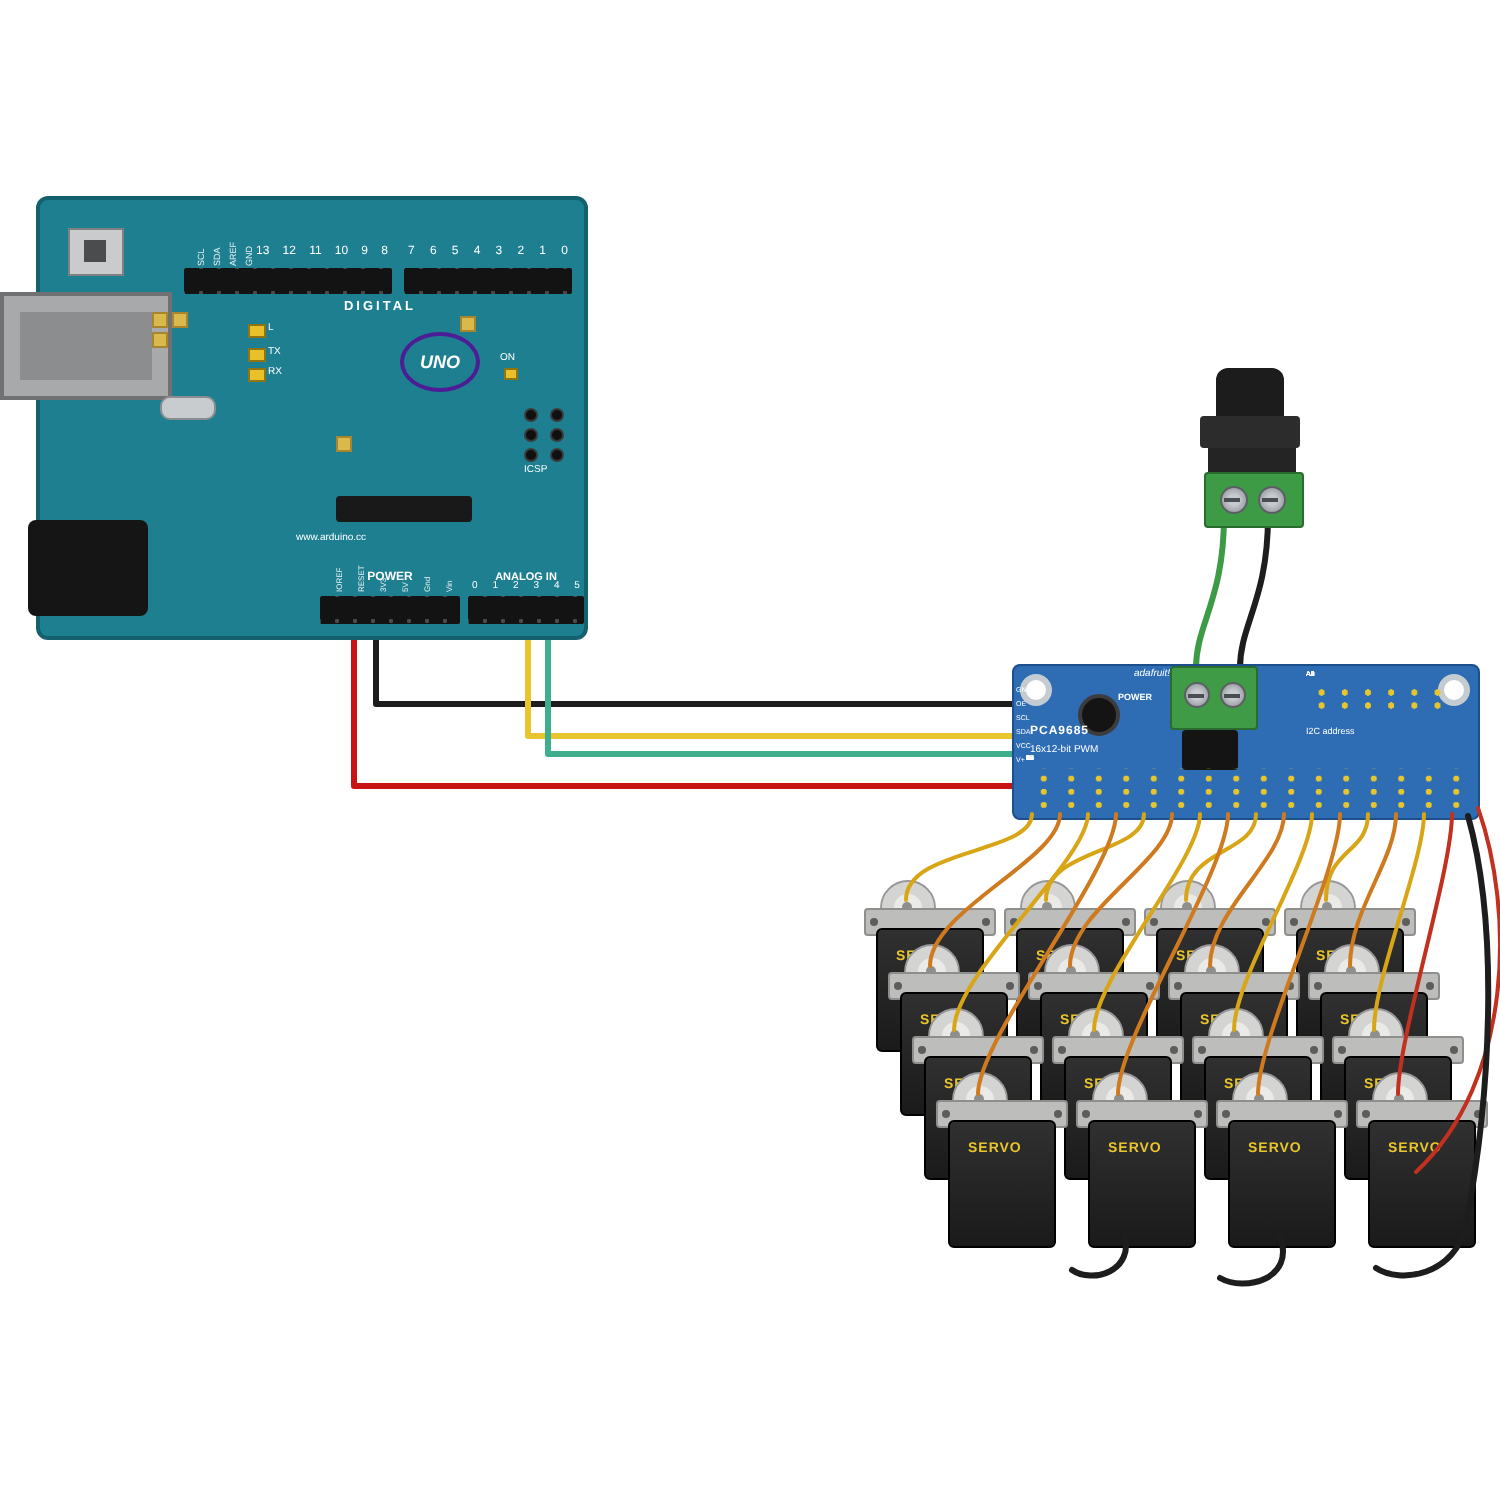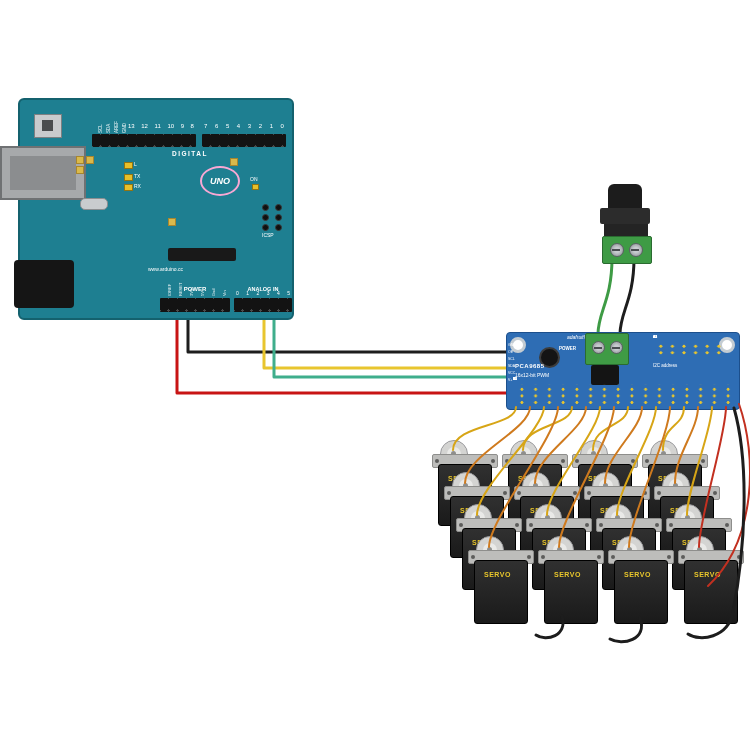--- a/index.html
+++ b/index.html
@@ -28,21 +28,21 @@
   .numrow{display:flex;justify-content:space-between;font-size:6px;color:#fff;}
   .top-vlabels span, .power-vlabels span{position:absolute;color:#e8f2f4;white-space:nowrap;
       transform:rotate(-90deg);transform-origin:0 0;}
   .top-vlabels span{top:33px;font-size:4.5px;}
   .top-vlabels span:nth-child(1){left:78px}.top-vlabels span:nth-child(2){left:86px}
   .top-vlabels span:nth-child(3){left:94px}.top-vlabels span:nth-child(4){left:102px}
   .power-vlabels span{top:196px;font-size:4px;}
   .power-vlabels span:nth-child(1){left:147px}.power-vlabels span:nth-child(2){left:158px}
   .power-vlabels span:nth-child(3){left:169px}.power-vlabels span:nth-child(4){left:180px}
   .power-vlabels span:nth-child(5){left:191px}.power-vlabels span:nth-child(6){left:202px}
-  #uno-logo{left:180px;top:66px;width:36px;height:26px;border:2px solid #f9a8d4;border-radius:50%;
+  #uno-logo{left:180px;top:66px;width:36px;height:26px;border:2px solid #4c1d95;border-radius:50%;
             display:flex;align-items:center;justify-content:center;}
   #uno-logo span{position:static;color:#fff;font-size:9px;font-weight:bold;font-style:italic;}
   #icsp{left:242px;top:104px;width:22px;height:26px;display:grid;
         grid-template-columns:repeat(2,1fr);gap:3px;}
   #icsp i{position:static;width:5px;height:5px;border-radius:50%;background:#101010;border:1px solid #3a3a3a;}
   #crystal{left:60px;top:98px;width:26px;height:10px;background:#c9ccce;border:1px solid #8b8e90;border-radius:5px;}
   #mcu{left:148px;top:148px;width:68px;height:13px;background:#191919;border-radius:2px;}
 
   
   #dcjack{position:absolute;left:596px;top:182px;width:60px;height:100px;z-index:2;}

